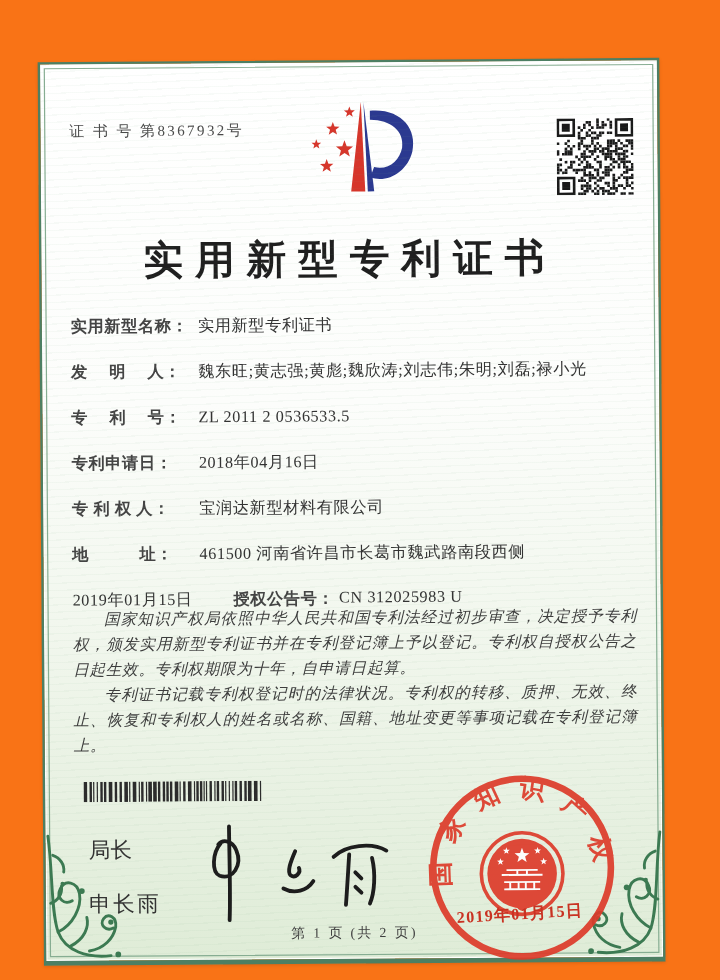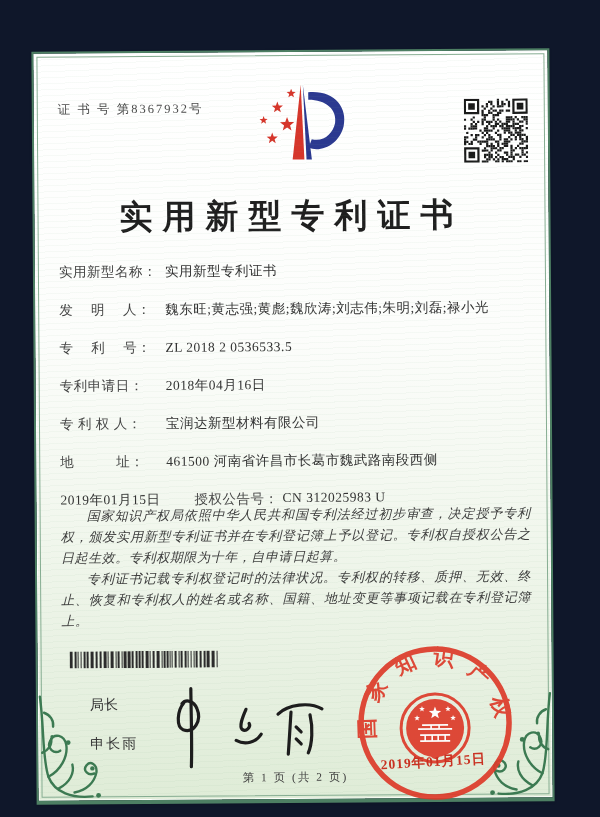--- a/index.html
+++ b/index.html
@@ -1,19 +1,19 @@
 <!DOCTYPE html>
 <html><head>
 <meta charset="utf-8">
 <style>
   * { margin:0; padding:0; box-sizing:border-box; }
   html,body { width:600px; height:817px; background:#ffffff; overflow:hidden;
     font-family:"Liberation Serif","DejaVu Serif",serif; }
 
-  .photo { position:relative; width:600px; height:817px; background:#0f172a; }
+  .photo { position:relative; width:600px; height:817px; background:#f97316; }
 
   .cert {
     position:absolute; left:34px; top:50px; width:518px; height:753px;
     transform:rotate(-0.4deg);
     border:2px solid #4d7f63; border-bottom-width:4px;
     background:linear-gradient(180deg,#ffffff 0%,#fcfdfb 38%,#f2f7ee 62%,#e8f1e2 82%,#dfecd7 100%);
     box-shadow:0 0 0 1px #ffffff inset, 0 1px 3px rgba(0,0,0,0.12);
   }
   .cert::before { 
     content:""; position:absolute; inset:3px; border:1px solid #86ad92; pointer-events:none;
@@ -27,31 +27,31 @@
   .cert-no { position:absolute; left:24px; top:48px; font-size:12.5px; color:#4a4a4a; letter-spacing:2px; }
 
   .logo { position:absolute; left:218px; top:28px; width:96px; height:92px; }
   .qr { position:absolute; left:430px; top:48px; width:64px; height:64px; }
 
   .title { position:absolute; left:0; top:142px; width:100%; text-align:center;
     font-size:33px; font-weight:600; color:#1f1f1f; letter-spacing:10px; }
 
   .fields { position:absolute; left:24px; right:16px; top:200px; }
   .frow { display:flex; align-items:center; height:38px; font-size:13.5px; color:#3a3a3a; letter-spacing:.5px; }
-  .flabel { display:inline-block; min-width:106px; color:#444; }
+  .flabel { display:inline-block; min-width:106px; color:#444;font-weight:bold; }
   .fvalue { color:#333; }
   .frow .pair2 { margin-left:34px; display:flex; }
 
   .paras { position:absolute; left:24px; right:20px; top:452px; font-size:13px;
     line-height:21px; color:#3d3d3d; font-style:italic; text-align:justify; letter-spacing:.6px; }
   .paras p { text-indent:2em; }
 
   .barcode { position:absolute; left:32px; top:598px; width:150px; height:17px; z-index:3; }
 
-  .director { position:absolute; left:52px; top:643px; z-index:3; font-size:14px; color:#333; }
+  .director { position:absolute; left:36px; top:643px; z-index:3; font-size:18px; color:#333; }
   .director .name { margin-top:21px; letter-spacing:2px; }
 
   .signature { position:absolute; left:112px; top:630px; width:200px; height:90px; z-index:4; }
 
   .seal { position:absolute; left:318px; top:593px; width:158px; height:158px; z-index:5; opacity:.92; }
   .seal-date { position:absolute; left:310px; top:702px; width:170px; z-index:6; text-align:center;
     color:#c93222; font-size:13.5px; font-weight:bold; letter-spacing:1px; transform:rotate(-3deg); }
 
   .footer { position:absolute; left:0; bottom:14px; width:100%; text-align:center;
     font-size:11.5px; color:#3f3f3f; letter-spacing:2px; z-index:2; }
@@ -395,21 +395,21 @@
       <div class="frow">
         <span class="flabel">实用新型名称：</span>
         <span class="fvalue">实用新型专利证书</span>
       </div>
       <div class="frow">
         <span class="flabel">发　 明　 人：</span>
         <span class="fvalue">魏东旺;黄志强;黄彪;魏欣涛;刘志伟;朱明;刘磊;禄小光</span>
       </div>
       <div class="frow">
         <span class="flabel">专　 利　 号：</span>
-        <span class="fvalue">ZL 2018 2 0536533.5</span>
+        <span class="fvalue">ZL 2011 2 0536533.5</span>
       </div>
       <div class="frow">
         <span class="flabel">专利申请日：</span>
         <span class="fvalue">2018年04月16日</span>
       </div>
       <div class="frow">
         <span class="flabel">专 利 权 人：</span>
         <span class="fvalue">宝润达新型材料有限公司</span>
       </div>
       <div class="frow">

